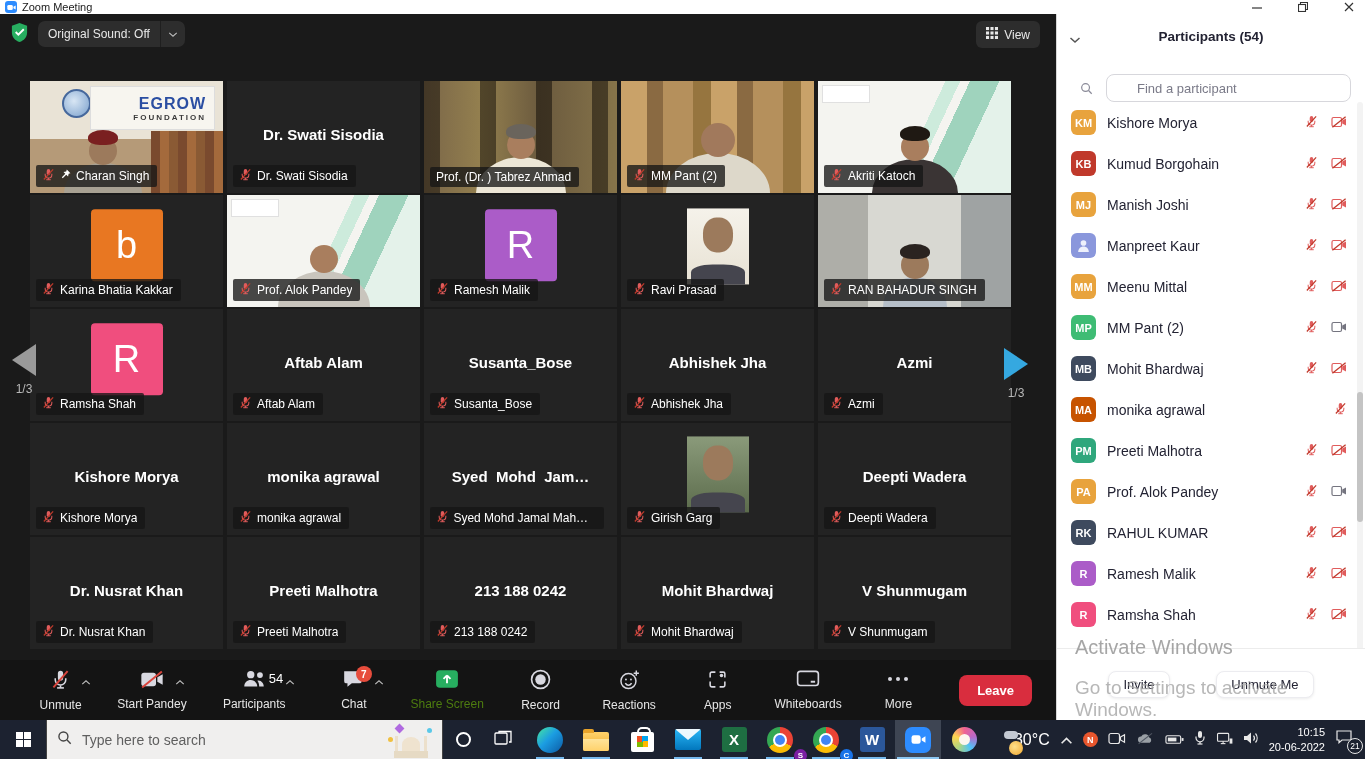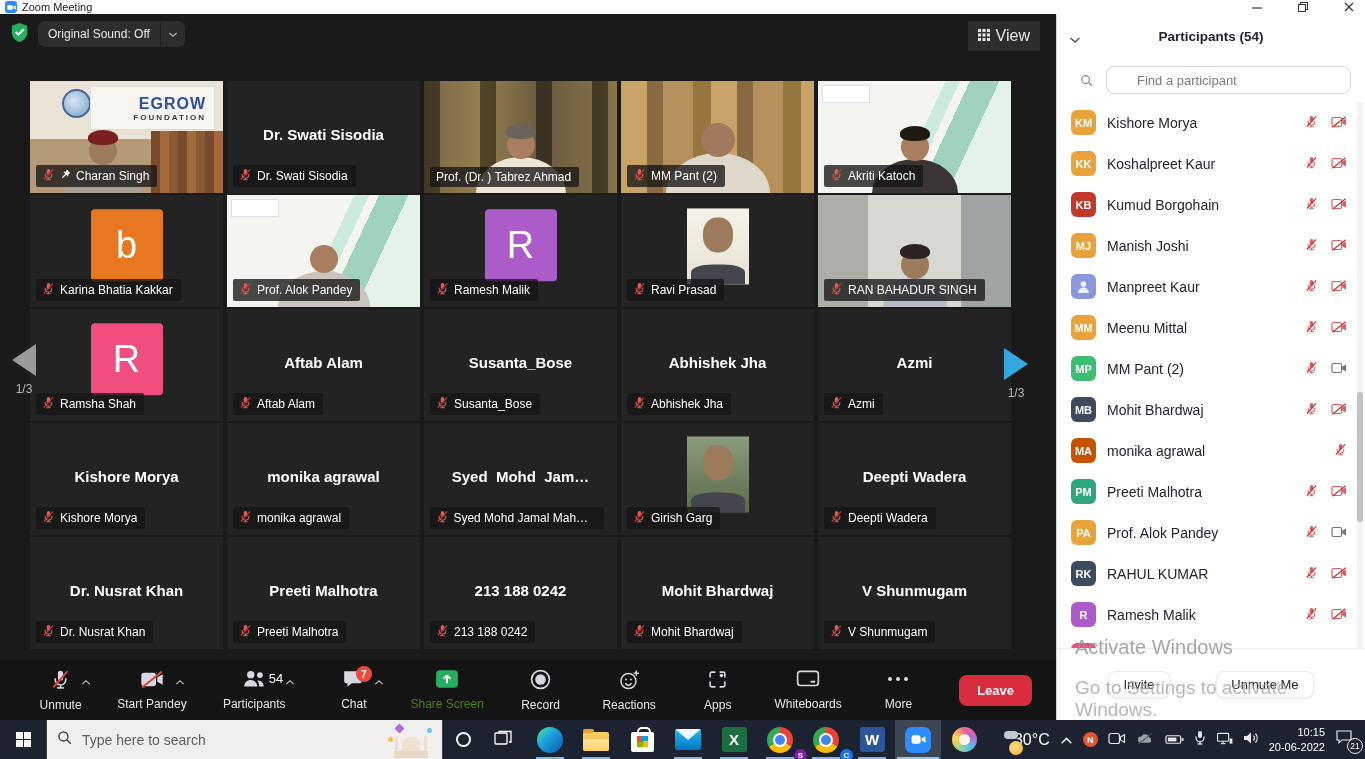--- a/index.html
+++ b/index.html
@@ -15,21 +15,21 @@
   .win-ctrls { position:absolute; top:0; right:8px; display:flex; gap:30px; align-items:center; height:14px; }
   .win-ctrls .wc { width:16px; height:12px; display:flex; align-items:center; justify-content:center; }
 
   
   #meeting { position:absolute; top:14px; left:0; width:1056px; height:706px; background:#1a1a1a; }
   #meet-topbar { position:absolute; top:7px; left:10px; display:flex; align-items:center; gap:9px; }
   .sound-btn { display:flex; align-items:stretch; background:#2d2d2d; border-radius:7px; overflow:hidden; }
   .sound-main { padding:6px 10px; font-size:12px; color:#e8e8e8; }
   .sound-caret { display:flex; align-items:center; padding:0 7px; border-left:1px solid #1f1f1f; }
   .view-btn { position:absolute; top:7px; right:16px; display:flex; align-items:center; gap:6px;
-    background:#2d2d2d; border-radius:0; padding:6px 10px; font-size:16px; color:#e8e8e8; }
+    background:#2d2d2d; border-radius:6px; padding:6px 10px; font-size:12px; color:#e8e8e8; }
 
   
   #grid { position:absolute; left:30px; top:67px; display:grid; grid-template-columns:repeat(5,193px);
     grid-auto-rows:112px; gap:2px 4px; }
   .tile { position:relative; background:#232323; overflow:hidden; }
   .tile.active { box-shadow:inset 0 0 0 2px #C3D32C; }
   .center-name { position:absolute; left:0; right:0; top:45px; text-align:center; color:#fff;
     font-weight:700; font-size:15px; white-space:pre; }
   .name-label { position:absolute; left:6px; bottom:6px; display:flex; align-items:center; gap:5px;
     background:rgba(22,22,22,.78); color:#fff; font-size:12px; padding:3px 8px 3px 6px; border-radius:2px; max-width:90%; z-index:3; }
@@ -100,21 +100,21 @@
   .share .lbl { color:#4d7c0f; }
   .leave-btn { margin:0 24px 0 4px; background:#D92D3E; color:#fff; font-weight:700; font-size:13px;
     border-radius:8px; padding:8px 18px; border:none; }
 
   
   #ppanel { position:absolute; top:14px; left:1056px; width:309px; height:706px; background:#fff;
     border-left:1px solid #d8d8d8; }
   .pp-head { position:relative; height:44px; display:flex; align-items:center; justify-content:center; }
   .pp-title { font-size:13.5px; font-weight:700; color:#232333; }
   .pp-collapse { position:absolute; left:12px; top:16px; }
-  .pp-search { position:relative; margin:8px 14px 0;padding-left:35px; }
+  .pp-search { position:relative; margin:16px 14px 0;padding-left:35px; }
   .pp-search input { width:100%; height:28px; border:1px solid #d7d7dc; border-radius:8px; padding:0 8px 0 30px;
     font-size:13px; color:#333; outline:none; font-family:"Liberation Sans",sans-serif; }
   .pp-search input::placeholder { color:#7a7a88; }
   .pp-search .mag { position:absolute; left:9px; top:7px; }
   #plist { position:absolute; top:88px; left:0; right:8px; bottom:62px; overflow:hidden; }
   .p-row { display:flex; align-items:center; height:41px; padding:0 10px 0 14px; gap:11px; }
   .p-avatar { flex:0 0 25px; width:25px; height:25px; border-radius:6px; color:#fff; font-size:11px; font-weight:700;
     display:flex; align-items:center; justify-content:center; }
   .p-name { flex:1; font-size:14px; color:#232333; white-space:nowrap; overflow:hidden; }
   .p-icons { display:flex; gap:13px; align-items:center; min-width:46px; justify-content:flex-end; }
@@ -793,42 +793,20 @@
                 <line x1="2" y1="12.4" x2="12" y2="1.4" stroke="#C0392B" stroke-width="1.3"></line>
               </svg></span>
             <span><svg viewBox="0 0 16 12" width="16" height="12">
                 <rect x="1" y="1.5" width="9.5" height="9" rx="1.5" fill="none" stroke="#E05C5C" stroke-width="1.2"></rect>
                 <path d="M11.2 4.5l3.8-2.1v7.2l-3.8-2.1z" fill="#E05C5C"></path>
                 <line x1="1.4" y1="11.2" x2="14.6" y2="0.8" stroke="#C0392B" stroke-width="1.3"></line>
               </svg></span>
           </div>
         </div>
         <div class="p-row">
-          <div class="p-avatar" style="background: rgb(232, 163, 61);">
-            <span>KK</span>
-          </div>
-          <div class="p-name">Koshalpreet Kaur</div>
-          <div class="p-icons">
-            <span><svg viewBox="0 0 14 14" width="13" height="13">
-                <g fill="none" stroke="#E05C5C" stroke-width="1.1">
-                  <rect x="5.1" y="1.2" width="3.8" height="6.4" rx="1.9" fill="#E05C5C" stroke="none"></rect>
-                  <path d="M3.4 6.3v1a3.6 3.6 0 0 0 7.2 0v-1"></path>
-                  <line x1="7" y1="10.9" x2="7" y2="12.6"></line>
-                  <line x1="4.6" y1="12.6" x2="9.4" y2="12.6"></line>
-                </g>
-                <line x1="2" y1="12.4" x2="12" y2="1.4" stroke="#C0392B" stroke-width="1.3"></line>
-              </svg></span>
-            <span><svg viewBox="0 0 16 12" width="16" height="12">
-                <rect x="1" y="1.5" width="9.5" height="9" rx="1.5" fill="none" stroke="#E05C5C" stroke-width="1.2"></rect>
-                <path d="M11.2 4.5l3.8-2.1v7.2l-3.8-2.1z" fill="#E05C5C"></path>
-                <line x1="1.4" y1="11.2" x2="14.6" y2="0.8" stroke="#C0392B" stroke-width="1.3"></line>
-              </svg></span>
-          </div>
-        </div>
-        <div class="p-row">
           <div class="p-avatar" style="background: rgb(192, 57, 43);">
             <span>KB</span>
           </div>
           <div class="p-name">Kumud Borgohain</div>
           <div class="p-icons">
             <span><svg viewBox="0 0 14 14" width="13" height="13">
                 <g fill="none" stroke="#E05C5C" stroke-width="1.1">
                   <rect x="5.1" y="1.2" width="3.8" height="6.4" rx="1.9" fill="#E05C5C" stroke="none"></rect>
                   <path d="M3.4 6.3v1a3.6 3.6 0 0 0 7.2 0v-1"></path>
                   <line x1="7" y1="10.9" x2="7" y2="12.6"></line>

